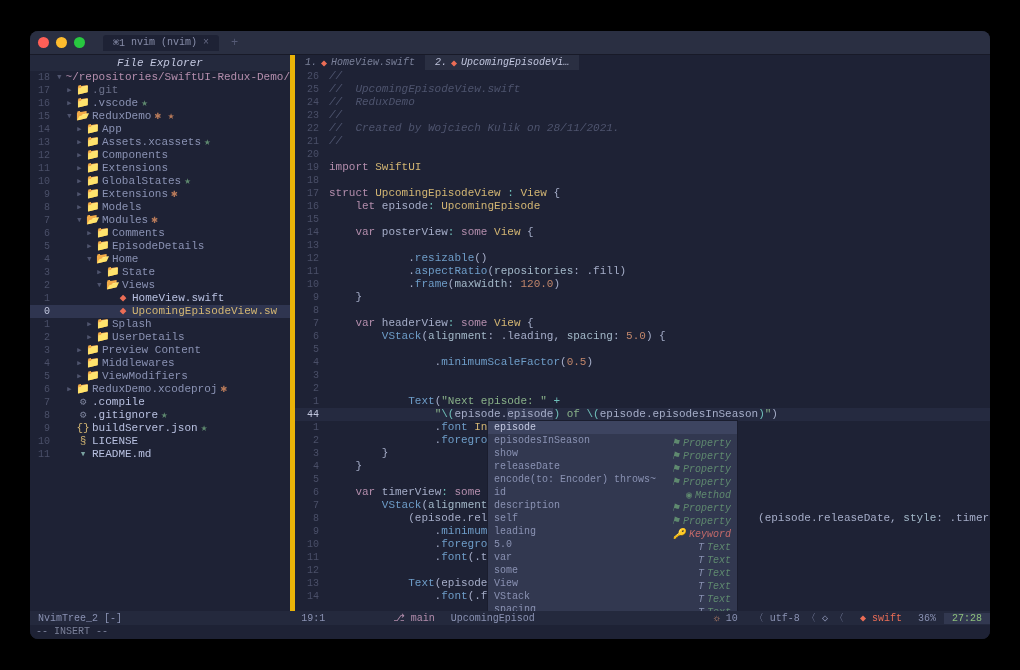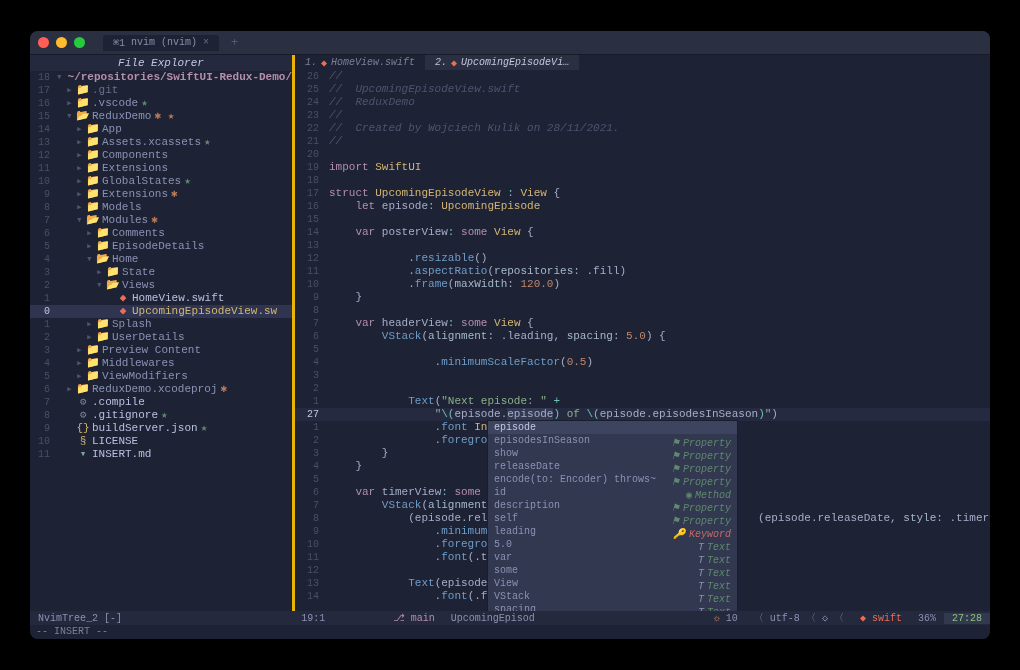--- a/index.html
+++ b/index.html
@@ -51,21 +51,21 @@
 .tb-plus { color: #555a75; padding: 0 6px; font-size: 12px; }
 
 .main { flex: 1; display: flex; overflow: hidden; }
 
 
 .sidebar {
   width: 265px;
   background: #1e2235;
   display: flex;
   flex-direction: column;
-  border-right: 3px solid #eab308;
+  border-right: 5px solid #eab308;
 }
 .sb-title {
   text-align: center;
   color: #c3c8e0;
   font-style: italic;
   padding: 2px 0;
   background: #24293d;
 }
 .tree { flex: 1; overflow: hidden; }
 .trow {
@@ -89,21 +89,21 @@
 .tarr { color: #4f546e; width: 10px; display: inline-block; }
 .tico { width: 14px; text-align: center; display: inline-block; }
 .tico.fold { color: #6e9dc8; }
 .tico.foldo { color: #d3b673; }
 .tico.sw { color: #eb6d56; }
 .tico.js { color: #d3b673; }
 .tico.lic { color: #d3b673; }
 .tico.md { color: #7aa2a0; }
 .tico.gear { color: #7a8099; }
 .tlbl { color: #8a92b3; padding-left: 2px; }
-.tlbl.root { color: #b48ead; font-weight: 700; }
+.tlbl.root { color: #b48ead; font-weight: 400; }
 .tlbl.git { color: #6b7089; }
 .tlbl.file { color: #b8c0e0; }
 .tlbl.sel { color: #d3b673; }
 .tstat { color: #6b7089; padding-left: 3px; }
 .tstat.u { color: #5f8a6f; }
 .tstat.m { color: #b87a5a; }
 
 
 .editor { flex: 1; display: flex; flex-direction: column; background: #1e2235; overflow: hidden; }
 .tabs { display: flex; height: 15px; background: #1e2235; }
@@ -424,21 +424,21 @@
             <span class="tind" style="width: 10px;"></span>
             <span class="tarr"></span>
             <span class="tico lic">§</span>
             <span class="tlbl file"> LICENSE</span>
           </div>
           <div class="trow">
             <span class="tgut">11</span>
             <span class="tind" style="width: 10px;"></span>
             <span class="tarr"></span>
             <span class="tico md">▾</span>
-            <span class="tlbl file"> INSERT.md</span>
+            <span class="tlbl file"> README.md</span>
           </div>
         </div>
     </div>
 
     <div class="editor">
       <div class="tabs" id="etabs">
           <div class="etab">
             <span>1.</span> 
             <span class="ico">◆</span> 
             <span>HomeView.swift</span>
@@ -469,21 +469,21 @@
           <div class="crow"><span class="cgut">10</span><span class="ctxt">            .<span class="fn">frame</span>(<span class="prm">maxWidth</span>: <span class="num">120.0</span>)</span></div>
           <div class="crow"><span class="cgut">9</span><span class="ctxt">    }</span></div>
           <div class="crow"><span class="cgut">8</span><span class="ctxt"></span></div>
           <div class="crow"><span class="cgut">7</span><span class="ctxt">    <span class="kw">var</span> headerView<span class="op">:</span> <span class="kw">some</span> <span class="typ">View</span> {</span></div>
           <div class="crow"><span class="cgut">6</span><span class="ctxt">        <span class="fn">VStack</span>(<span class="prm">alignment</span>: .leading, <span class="prm">spacing</span>: <span class="num">5.0</span>) {</span></div>
           <div class="crow"><span class="cgut">5</span></div>
           <div class="crow"><span class="cgut">4</span><span class="ctxt">                .<span class="fn">minimumScaleFactor</span>(<span class="num">0.5</span>)</span></div>
           <div class="crow"><span class="cgut">3</span></div>
           <div class="crow"><span class="cgut">2</span><span class="ctxt"></span></div>
           <div class="crow"><span class="cgut">1</span><span class="ctxt">            <span class="fn">Text</span>(<span class="str">"Next episode: "</span> <span class="op">+</span></span></div>
-          <div class="crow cur"><span class="cgut cur">27</span><span class="ctxt">                <span class="str">"</span><span class="op">\(</span>episode.<span class="cursor-line-bg">episode</span><span class="op">)</span><span class="str"> of </span><span class="op">\(</span>episode.episodesInSeason<span class="op">)</span><span class="str">"</span>)</span></div>
+          <div class="crow cur"><span class="cgut cur">44</span><span class="ctxt">                <span class="str">"</span><span class="op">\(</span>episode.<span class="cursor-line-bg">episode</span><span class="op">)</span><span class="str"> of </span><span class="op">\(</span>episode.episodesInSeason<span class="op">)</span><span class="str">"</span>)</span></div>
           <div class="crow"><span class="cgut">1</span><span class="ctxt">                .<span class="fn">font</span> <span class="typ">Int</span></span></div>
           <div class="crow"><span class="cgut">2</span><span class="ctxt">                .<span class="fn">foregroun</span></span></div>
           <div class="crow"><span class="cgut">3</span><span class="ctxt">        }</span></div>
           <div class="crow"><span class="cgut">4</span><span class="ctxt">    }</span></div>
           <div class="crow"><span class="cgut">5</span><span class="ctxt"></span></div>
           <div class="crow"><span class="cgut">6</span><span class="ctxt">    <span class="kw">var</span> timerView<span class="op">:</span> <span class="kw">some</span> <span class="typ">Vi</span></span></div>
           <div class="crow"><span class="cgut">7</span><span class="ctxt">        <span class="fn">VStack</span>(<span class="prm">alignment</span>:</span></div>
           <div class="crow"><span class="cgut">8</span><span class="ctxt">            (episode.relea                                       (episode.releaseDate, <span class="prm">style</span>: .timer))</span></div>
           <div class="crow"><span class="cgut">9</span><span class="ctxt">                .<span class="fn">minimumSc</span></span></div>
           <div class="crow"><span class="cgut">10</span><span class="ctxt">                .<span class="fn">foregroun</span></span></div>

